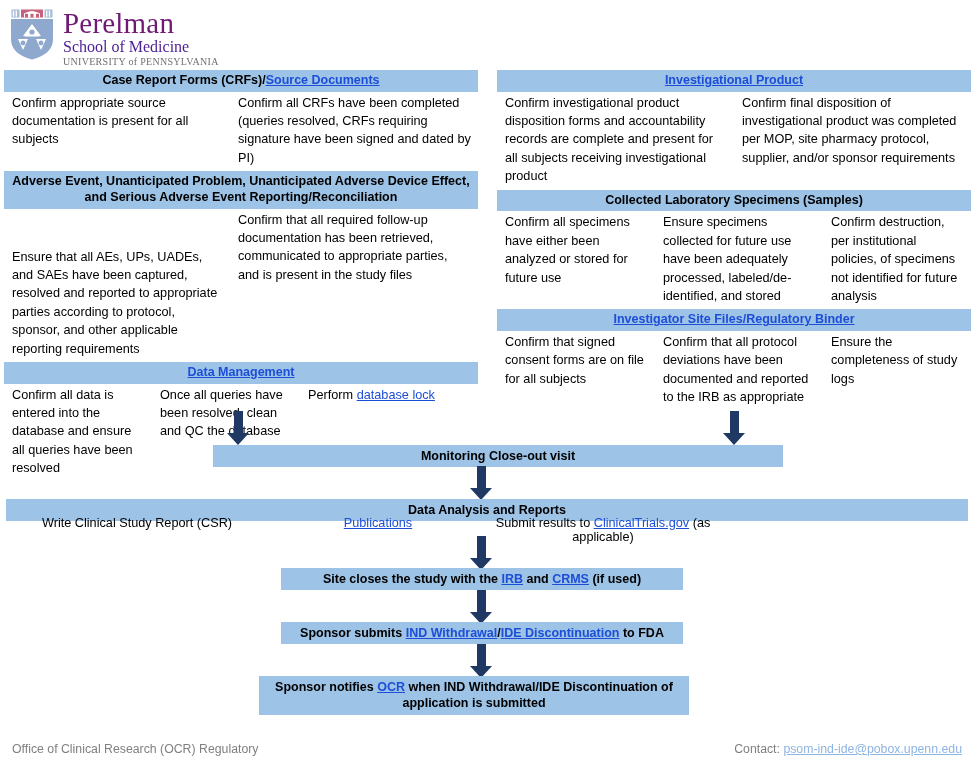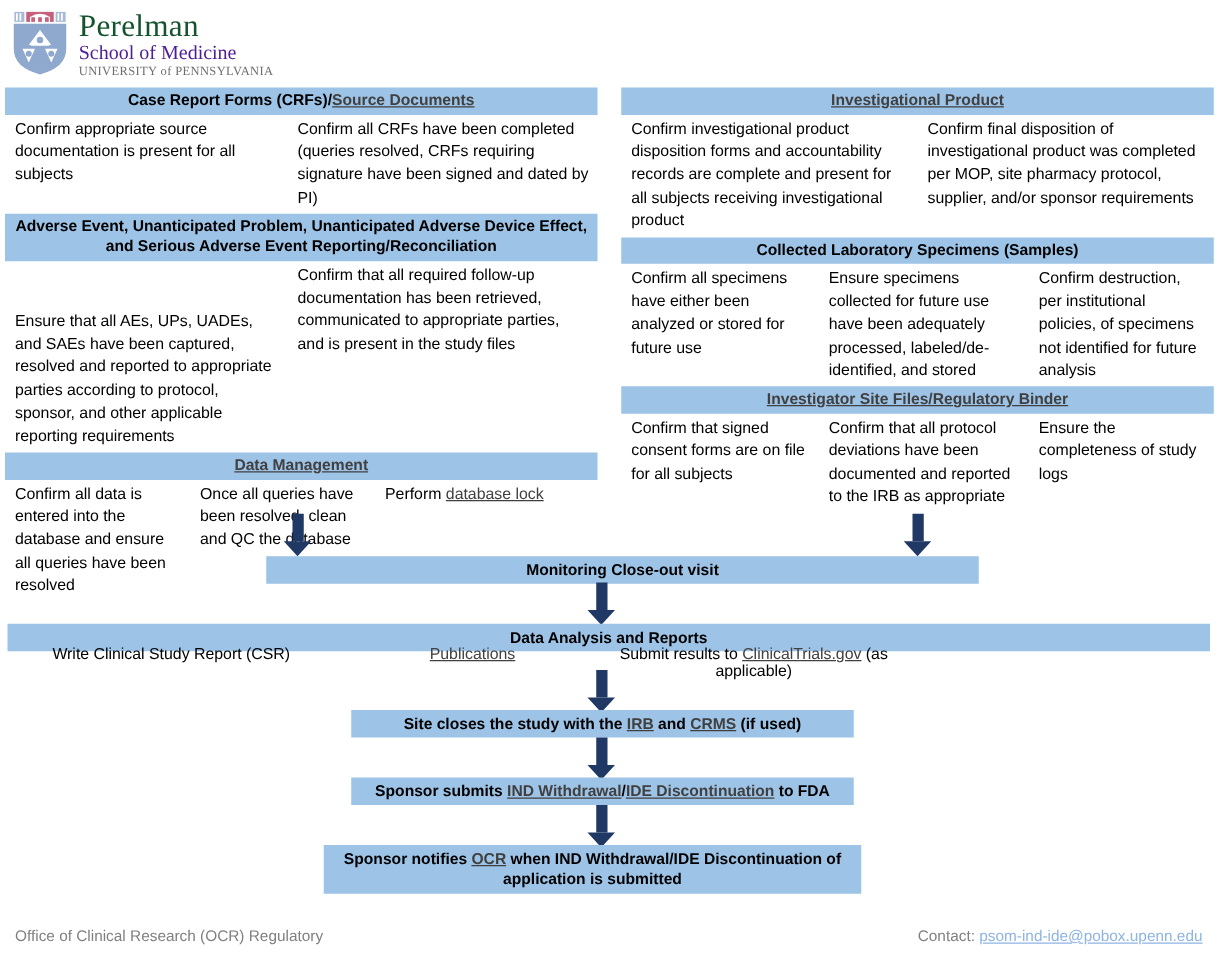--- a/index.html
+++ b/index.html
@@ -33,22 +33,22 @@
     height: 52px;
     position: relative;
     flex: 0 0 auto;
   }
   .logo-text {
     padding-top: 1px;
     line-height: 1;
   }
   .logo-title {
     font-family: "Liberation Serif", serif;
-    font-size: 25px;
-    color: #14532d;
+    font-size: 29px;
+    color: #701a75;
     letter-spacing: .2px;
     display: block;
   }
   .logo-sub {
     font-family: "Liberation Serif", serif;
     font-size: 16px;
     color: #4c1d95;
     display: block;
     margin-top: 1px;
   }
@@ -65,21 +65,21 @@
   .band {
     background: #9dc3e6;
     text-align: center;
     font-weight: bold;
     font-size: 12.5px;
     color: #000;
     padding: 3px 4px;
     line-height: 1.25;
   }
   a.link, .link {
-    color: #404040;
+    color: #1d4ed8;
     text-decoration: underline;
   }
   .content-row {
     display: flex;
     padding-top: 2px;
   }
   .cell {
     font-size: 12.7px;
     line-height: 1.45;
     padding: 0 6px 0 8px;

